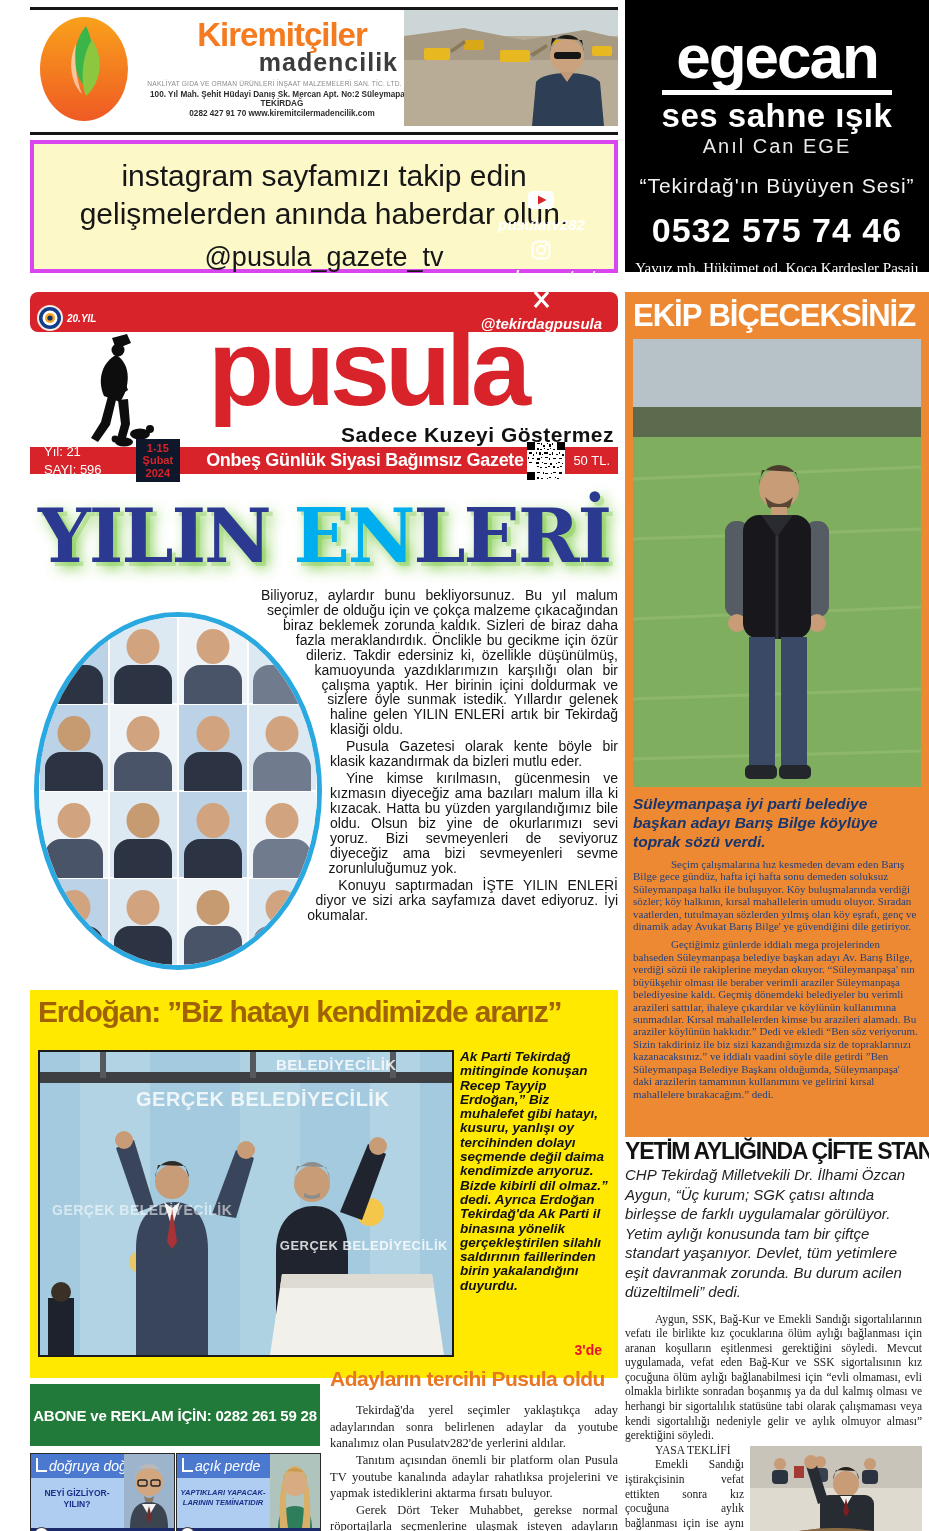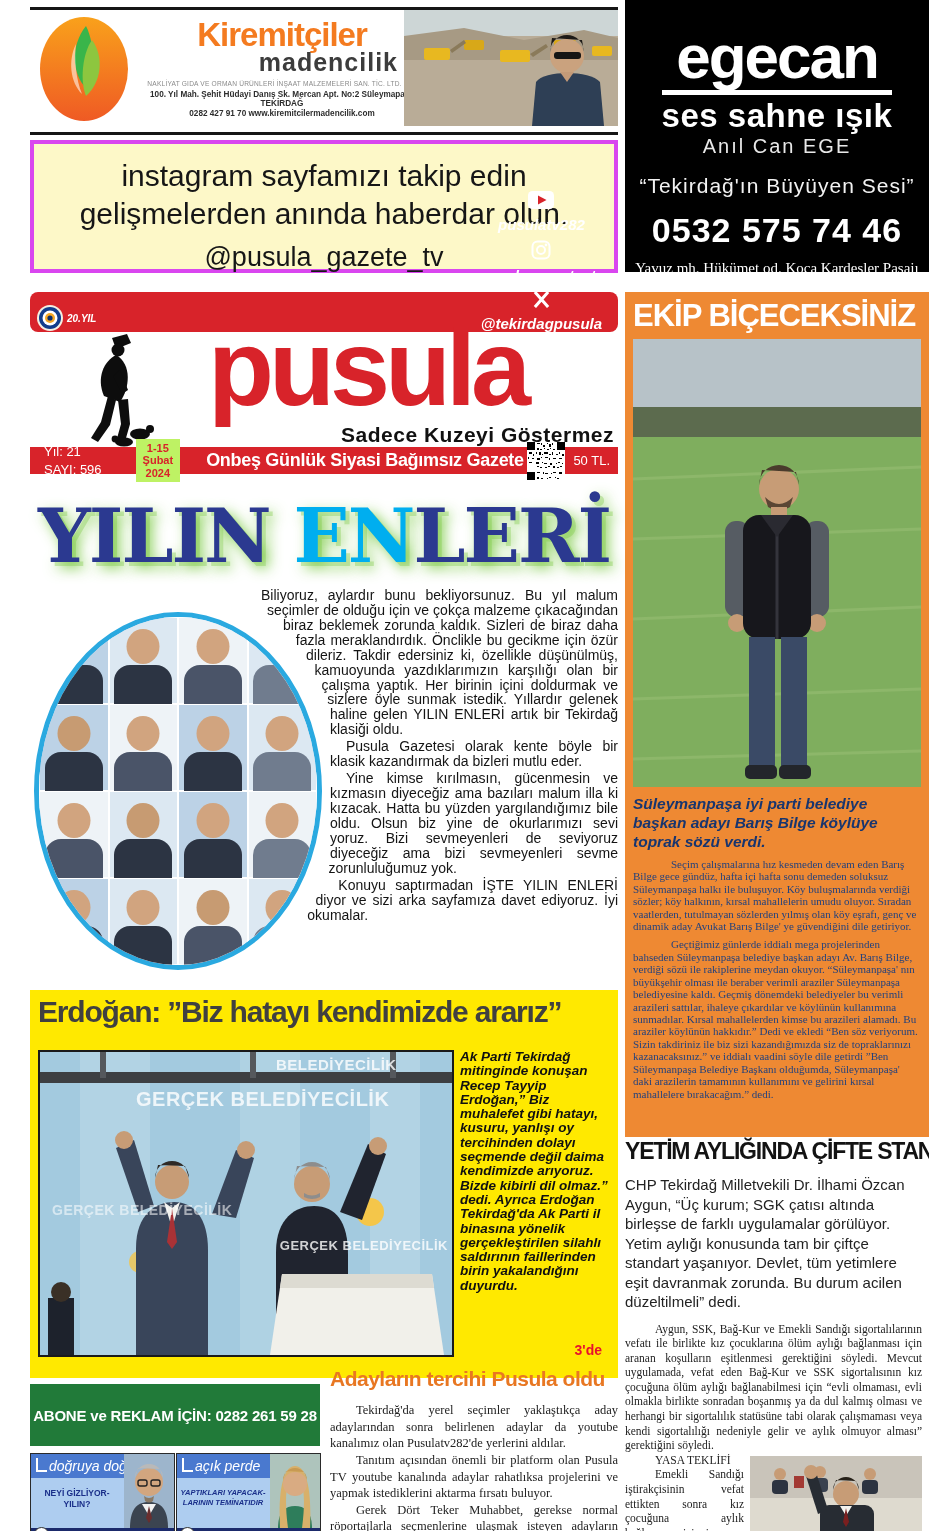--- a/index.html
+++ b/index.html
@@ -38,21 +38,21 @@
   .mast-top{position:absolute;left:0;top:0;width:100%;height:40px;background:#d8232a;border-radius:8px;display:flex;align-items:flex-end;color:#fff;gap:33px;}
   .badge-eye{margin-left:6px;display:flex;align-items:center;gap:3px;}
   .badge-eye .yr{font-size:10px;font-weight:800;font-style:italic;}
   .mast-social{margin-left:auto;display:flex;align-items:center;gap:7px;margin-right:14px;font-size:15px;font-style:italic;font-weight:600;flex-direction:column;}
   .mast-mid{position:absolute;left:0;top:40px;width:100%;height:115px;background:#fff;}
   .ataturk{position:absolute;left:38px;top:2px;}
   .logo-pusula{position:absolute;left:178px;top:-18px;font-size:108px;font-weight:900;color:#d8232a;letter-spacing:-5px;line-height:1;}
   .mast-tagline{position:absolute;right:4px;bottom:0px;font-size:21px;font-weight:800;color:#111;letter-spacing:.5px;}
   .mast-bot{position:absolute;left:0;top:155px;width:100%;height:27px;background:#d8232a;color:#fff;display:flex;align-items:center;}
   .mb-yil{margin-left:14px;font-size:13px;line-height:1.35;}
-  .mb-date{background:#bef264;color:#d8232a;font-size:11px;font-weight:600;text-align:center;line-height:1.1;padding:3px 7px;margin-left:34px;}
+  .mb-date{background:#0f172a;color:#d8232a;font-size:11px;font-weight:600;text-align:center;line-height:1.1;padding:3px 7px;margin-left:34px;}
   .mb-slogan{font-size:18px;font-weight:800;margin-left:26px;letter-spacing:-.3px;}
   .mb-qr{margin-left:auto;width:38px;height:38px;background:#fff;}
   .mb-price{font-size:13px;margin:0 8px;}
 
   
   .panel-baris{left:625px;top:292px;width:304px;height:845px;background:#ee8933;overflow:hidden;}
   .pb-h{color:#fff;font-weight:800;padding:8px 8px 0;line-height:1.04;letter-spacing:-.5px;}
   .pb-h .l1{display:block;font-size:23px;}
   .pb-h .l2{display:block;font-size:31px;letter-spacing:-1px;}
   .pb-photo{margin:7px auto 0;width:288px;height:448px;position:relative;overflow:hidden;}
@@ -72,21 +72,21 @@
   .pt::before{content:"";position:absolute;left:50%;top:11px;transform:translateX(-50%);width:33px;height:35px;border-radius:50%;background:#d1a47f;}
   .pt::after{content:"";position:absolute;left:50%;top:47px;transform:translateX(-50%);width:58px;height:40px;border-radius:16px 16px 0 0;background:#2c3443;}
   .pt:nth-child(2n){background:#dce8f2;}
   .pt:nth-child(3n){background:#eef3f7;}
   .pt:nth-child(3n)::after{background:#4a5468;}
   .pt:nth-child(4n)::after{background:#707c8e;}
   .pt:nth-child(5n)::before{background:#c79b72;}
 
   
   .sec-erdogan{left:30px;top:990px;width:588px;height:388px;background:#ffe900;}
-  .erd-h{color:#404040;font-weight:800;font-size:30px;letter-spacing:-1.2px;padding:6px 8px 0;line-height:1.05;}
+  .erd-h{color:#a16207;font-weight:800;font-size:30px;letter-spacing:-1.2px;padding:6px 8px 0;line-height:1.05;}
   .photo-erdogan{position:absolute;left:8px;top:60px;width:412px;height:303px;border:2px solid #1a1a1a;overflow:hidden;background:#a3cadf;}
   .bdt{position:absolute;color:rgba(255,255,255,.8);font-weight:800;letter-spacing:.5px;white-space:nowrap;}
   .erd-body{position:absolute;left:430px;top:60px;width:152px;font-weight:700;font-style:italic;font-size:13.5px;line-height:1.06;color:#101010;}
   .erd-ref{position:absolute;right:16px;top:352px;color:#e8112d;font-weight:800;font-size:14px;}
 
   
   .abone{left:30px;top:1384px;width:290px;height:62px;background:#217a39;color:#fff;display:flex;align-items:center;justify-content:center;
          font-weight:800;font-size:15px;letter-spacing:-.2px;text-align:center;}
 
   
@@ -104,21 +104,21 @@
 
   
   .sec-adaylar{left:330px;top:1368px;width:288px;}
   .ad-h{color:#e87722;font-weight:800;font-size:21px;letter-spacing:-.5px;line-height:1;}
   .ad-body{margin-top:13px;font-family:"Liberation Serif",serif;font-size:12.5px;line-height:1.33;text-align:justify;color:#222;}
   .ad-body p{margin:0;text-indent:26px;}
 
   
   .sec-yetim{left:625px;top:1140px;width:297px;}
   .yt-h{color:#131313;font-weight:800;font-size:23px;letter-spacing:-1.2px;line-height:1;white-space:nowrap;}
-  .yt-intro{margin-top:12px;font-size:15px;line-height:1.3;color:#222;}
+  .yt-intro{margin-top:2px;font-style:italic;font-size:15px;line-height:1.3;color:#222;}
   .yt-flow{margin-top:10px;font-family:"Liberation Serif",serif;font-size:11.5px;line-height:1.27;text-align:justify;color:#222;}
   .yt-flow p{margin:0;text-indent:30px;}
   .yt-sub{font-weight:400;text-indent:30px;margin:0;}
   .photo-parl{float:right;width:172px;height:122px;margin:3px 0 3px 6px;position:relative;overflow:hidden;background:#dedacf;}
 
   .ph-svg{position:absolute;left:0;top:0;width:100%;height:100%;}
 </style>
 </head>
 <body>
 

